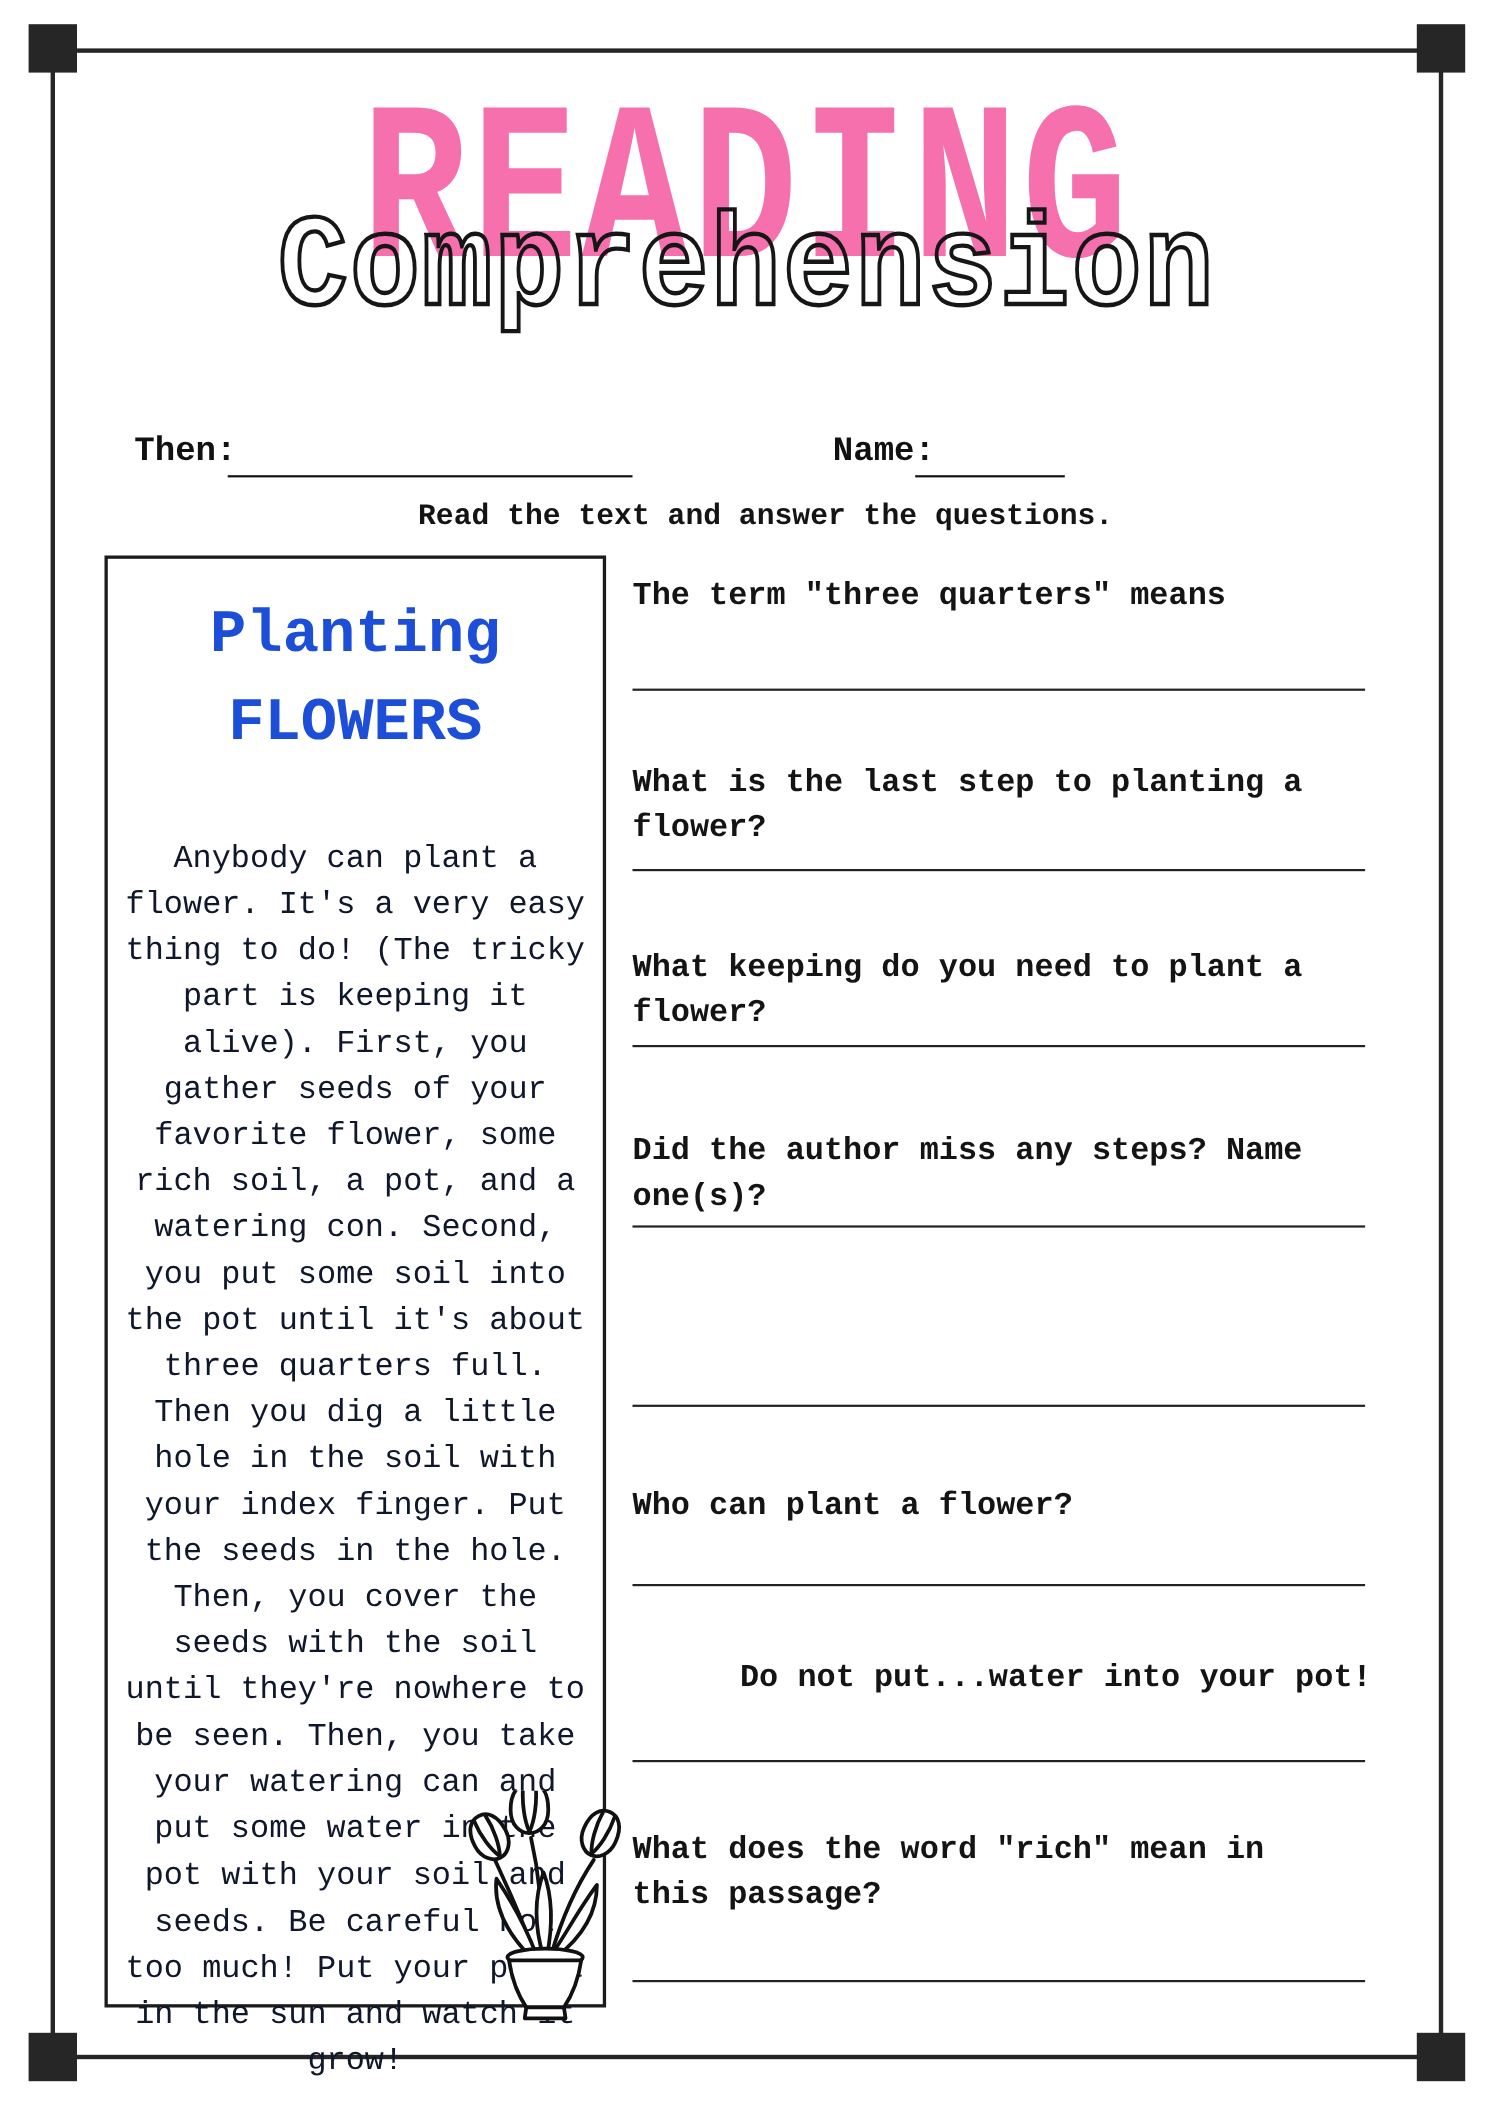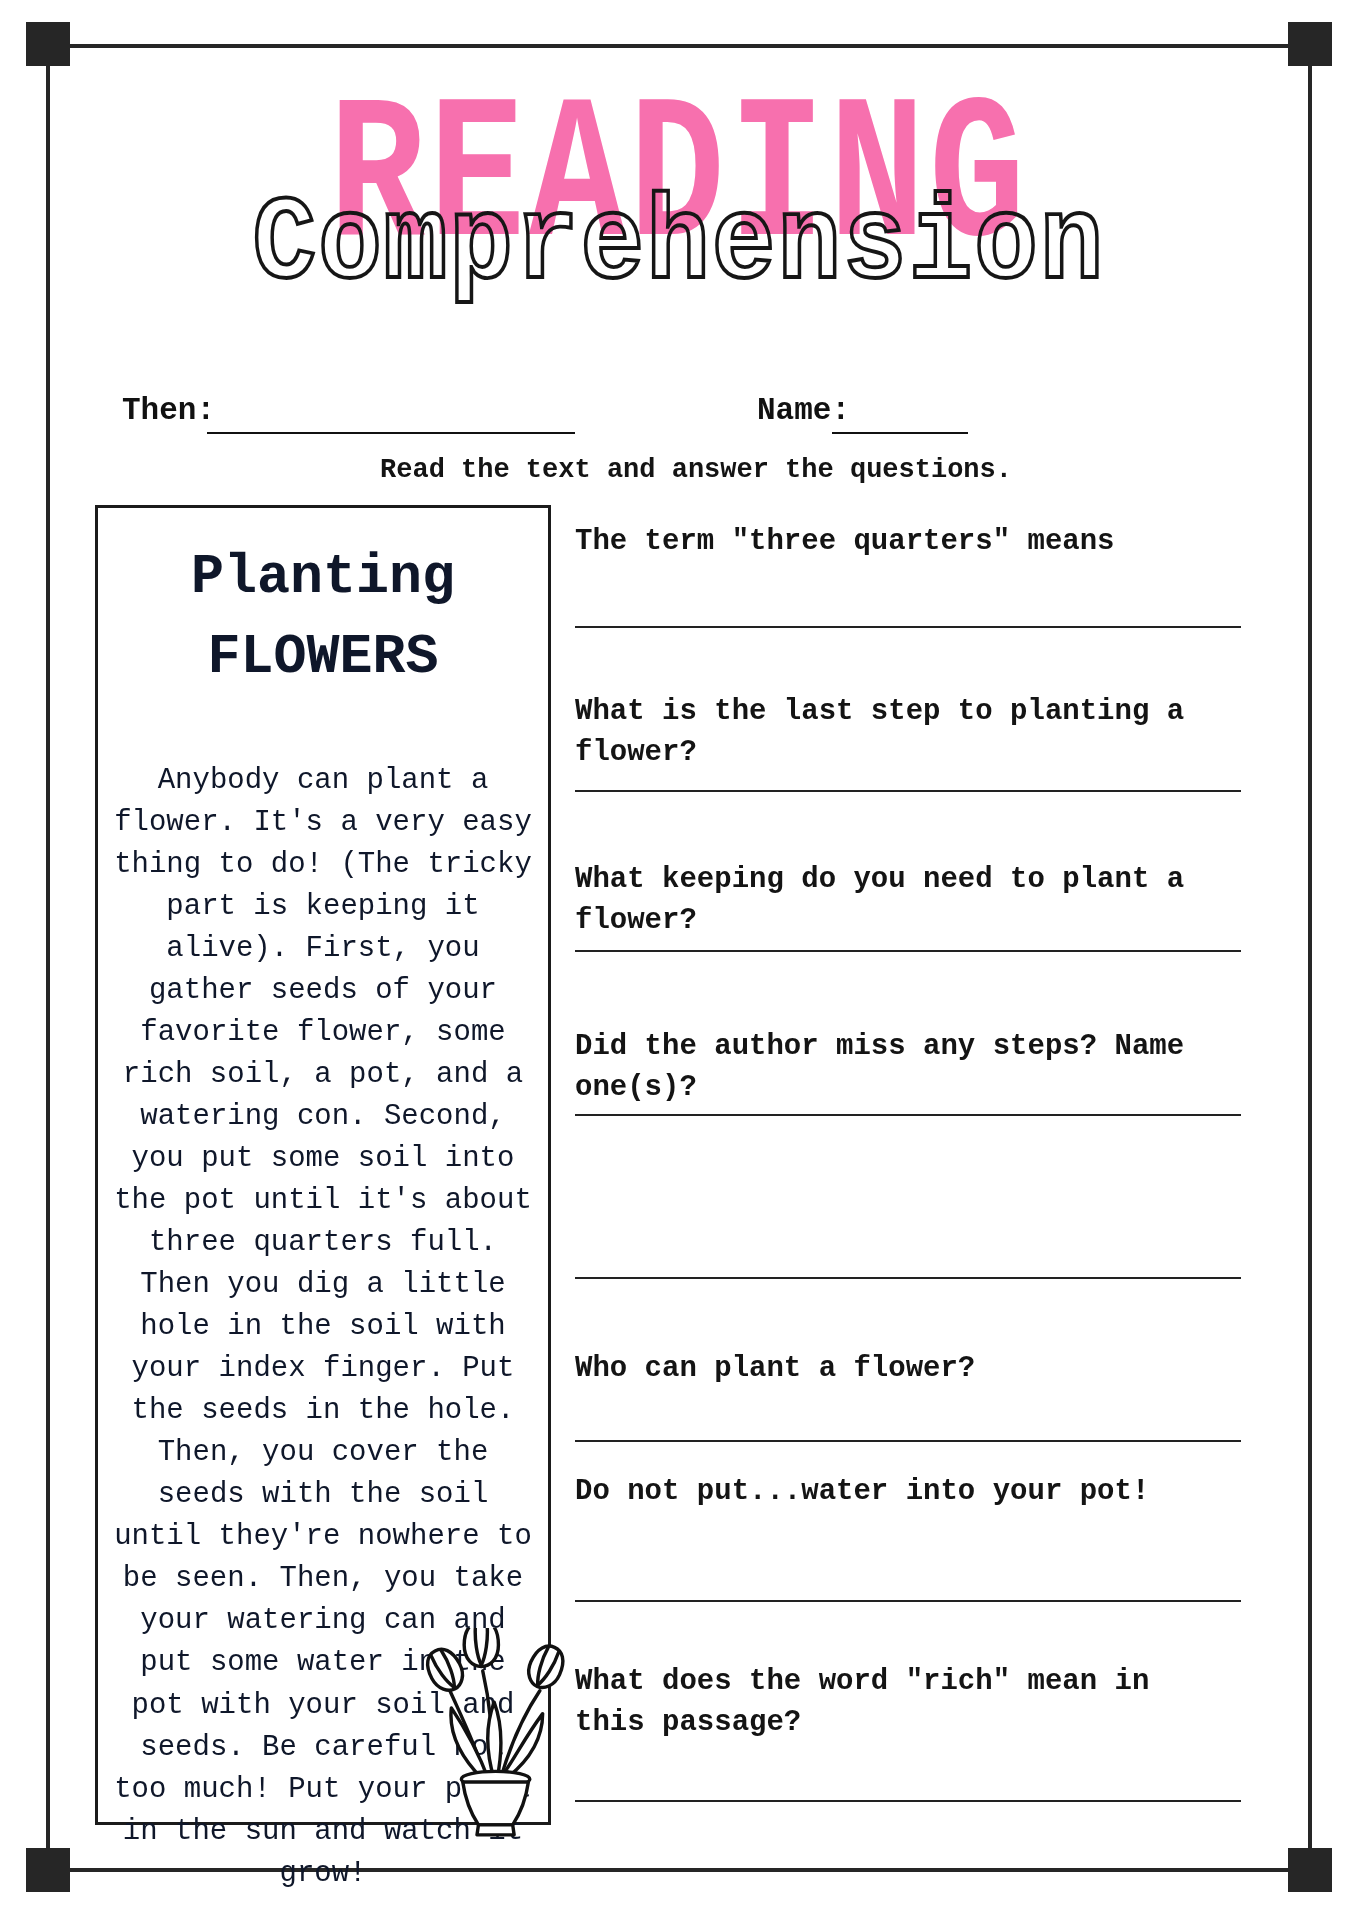--- a/index.html
+++ b/index.html
@@ -57,21 +57,21 @@
   }
 
   
   .passage-box{
     position:absolute;left:95px;top:505px;width:456px;height:1320px;
     border:3.5px solid #1b1b1b;box-sizing:border-box;
     background:#ffffff;
   }
   .passage-title{
     margin-top:30px;text-align:center;
-    font-size:55px;font-weight:700;line-height:1.45;color:#0f172a;
+    font-size:55px;font-weight:700;line-height:1.45;color:#1d4ed8;
   }
   .passage-body{
     margin:62px auto 0;width:424px;
     text-align:center;
     font-size:29px;line-height:1.45;font-weight:500;color:#0f172a;
   }
   .tulip{
     position:absolute;left:408px;top:1628px;width:178px;height:214px;z-index:3;
   }
 
@@ -83,21 +83,21 @@
   .answer-line{
     position:absolute;left:575px;width:666px;
     border-top:2.5px solid #222;z-index:4;
   }
   .q1{top:522px;}  .a1{top:626px;}
   .q2{top:692px;}  .a2{top:790px;}
   .q3{top:860px;}  .a3{top:950px;}
   .q4{top:1027px;} .a4{top:1114px;}
   .q5{top:1188px;} .a5{top:1277px;}
   .q6{top:1349px;} .a6{top:1440px;}
-  .q7{top:1472px;} .a7{top:1600px;}
+  .q7{top:1506px;text-align:right;} .a7{top:1600px;}
   .q8{top:1662px;width:640px;} .a8{top:1800px;}
 </style>
 </head>
 <body>
 
 <div class="page">
 
   <div class="frame-line fl-top"></div>
   <div class="frame-line fl-bottom"></div>
   <div class="frame-line fl-left"></div>

